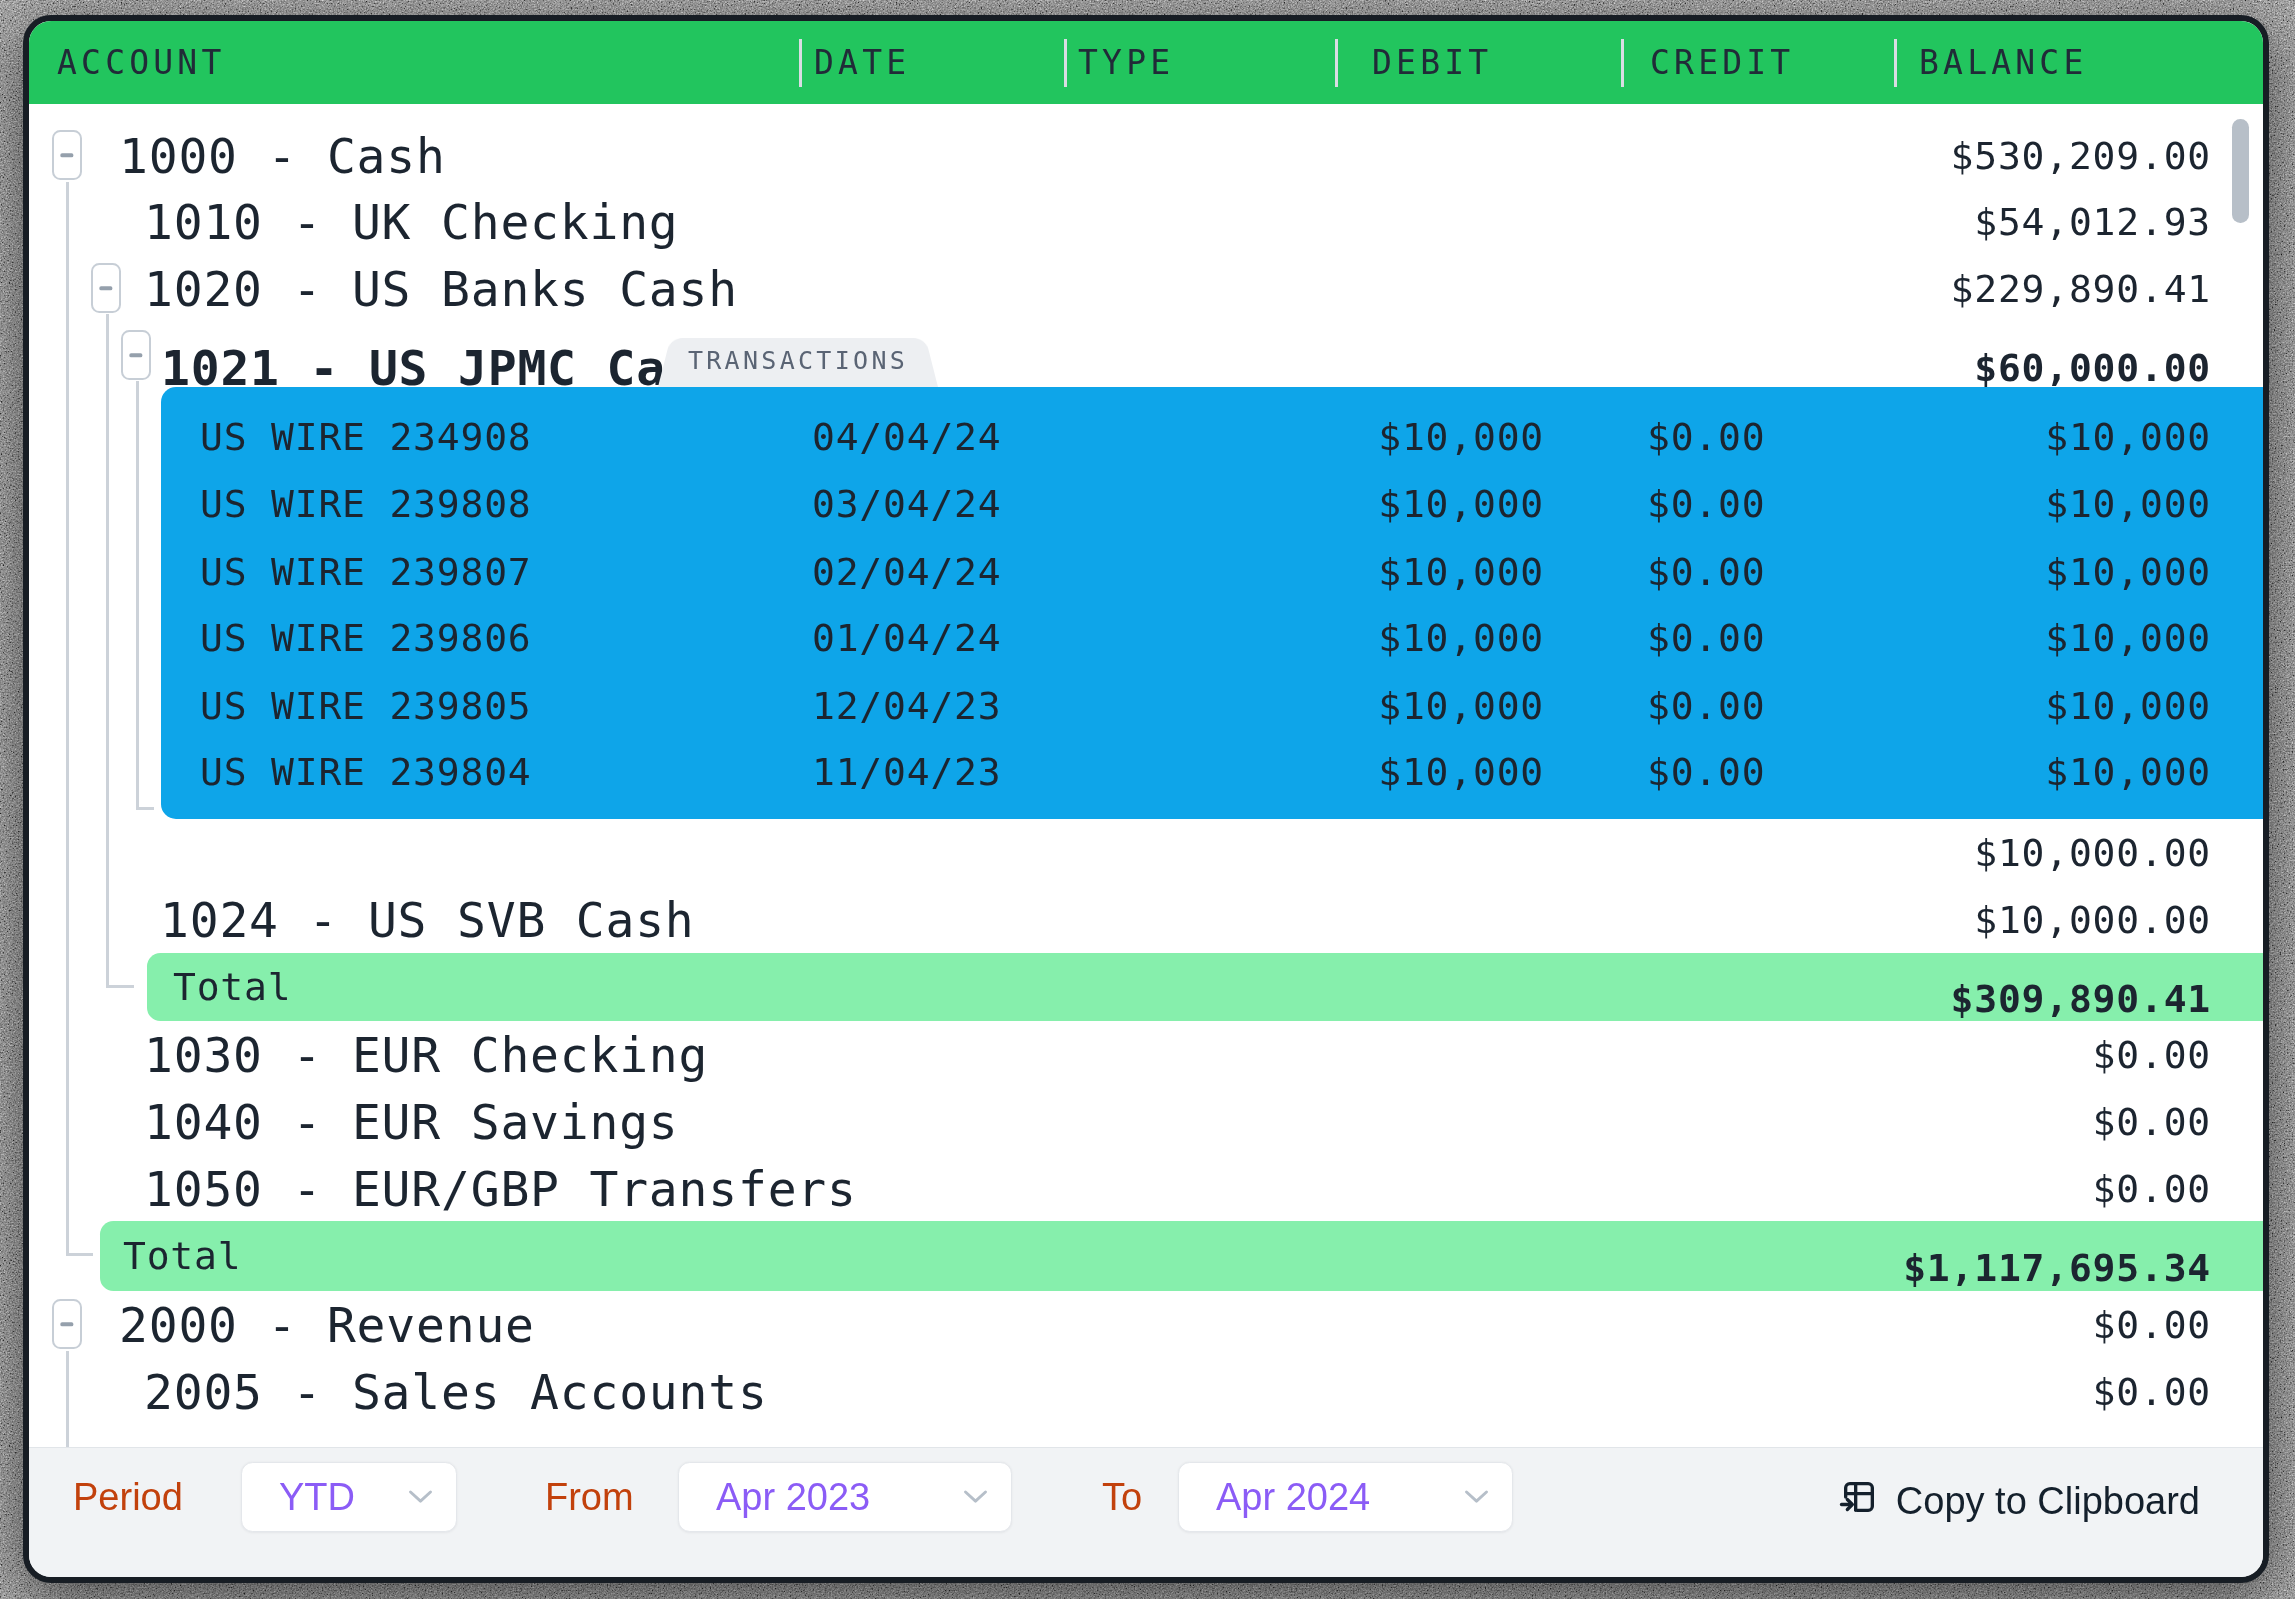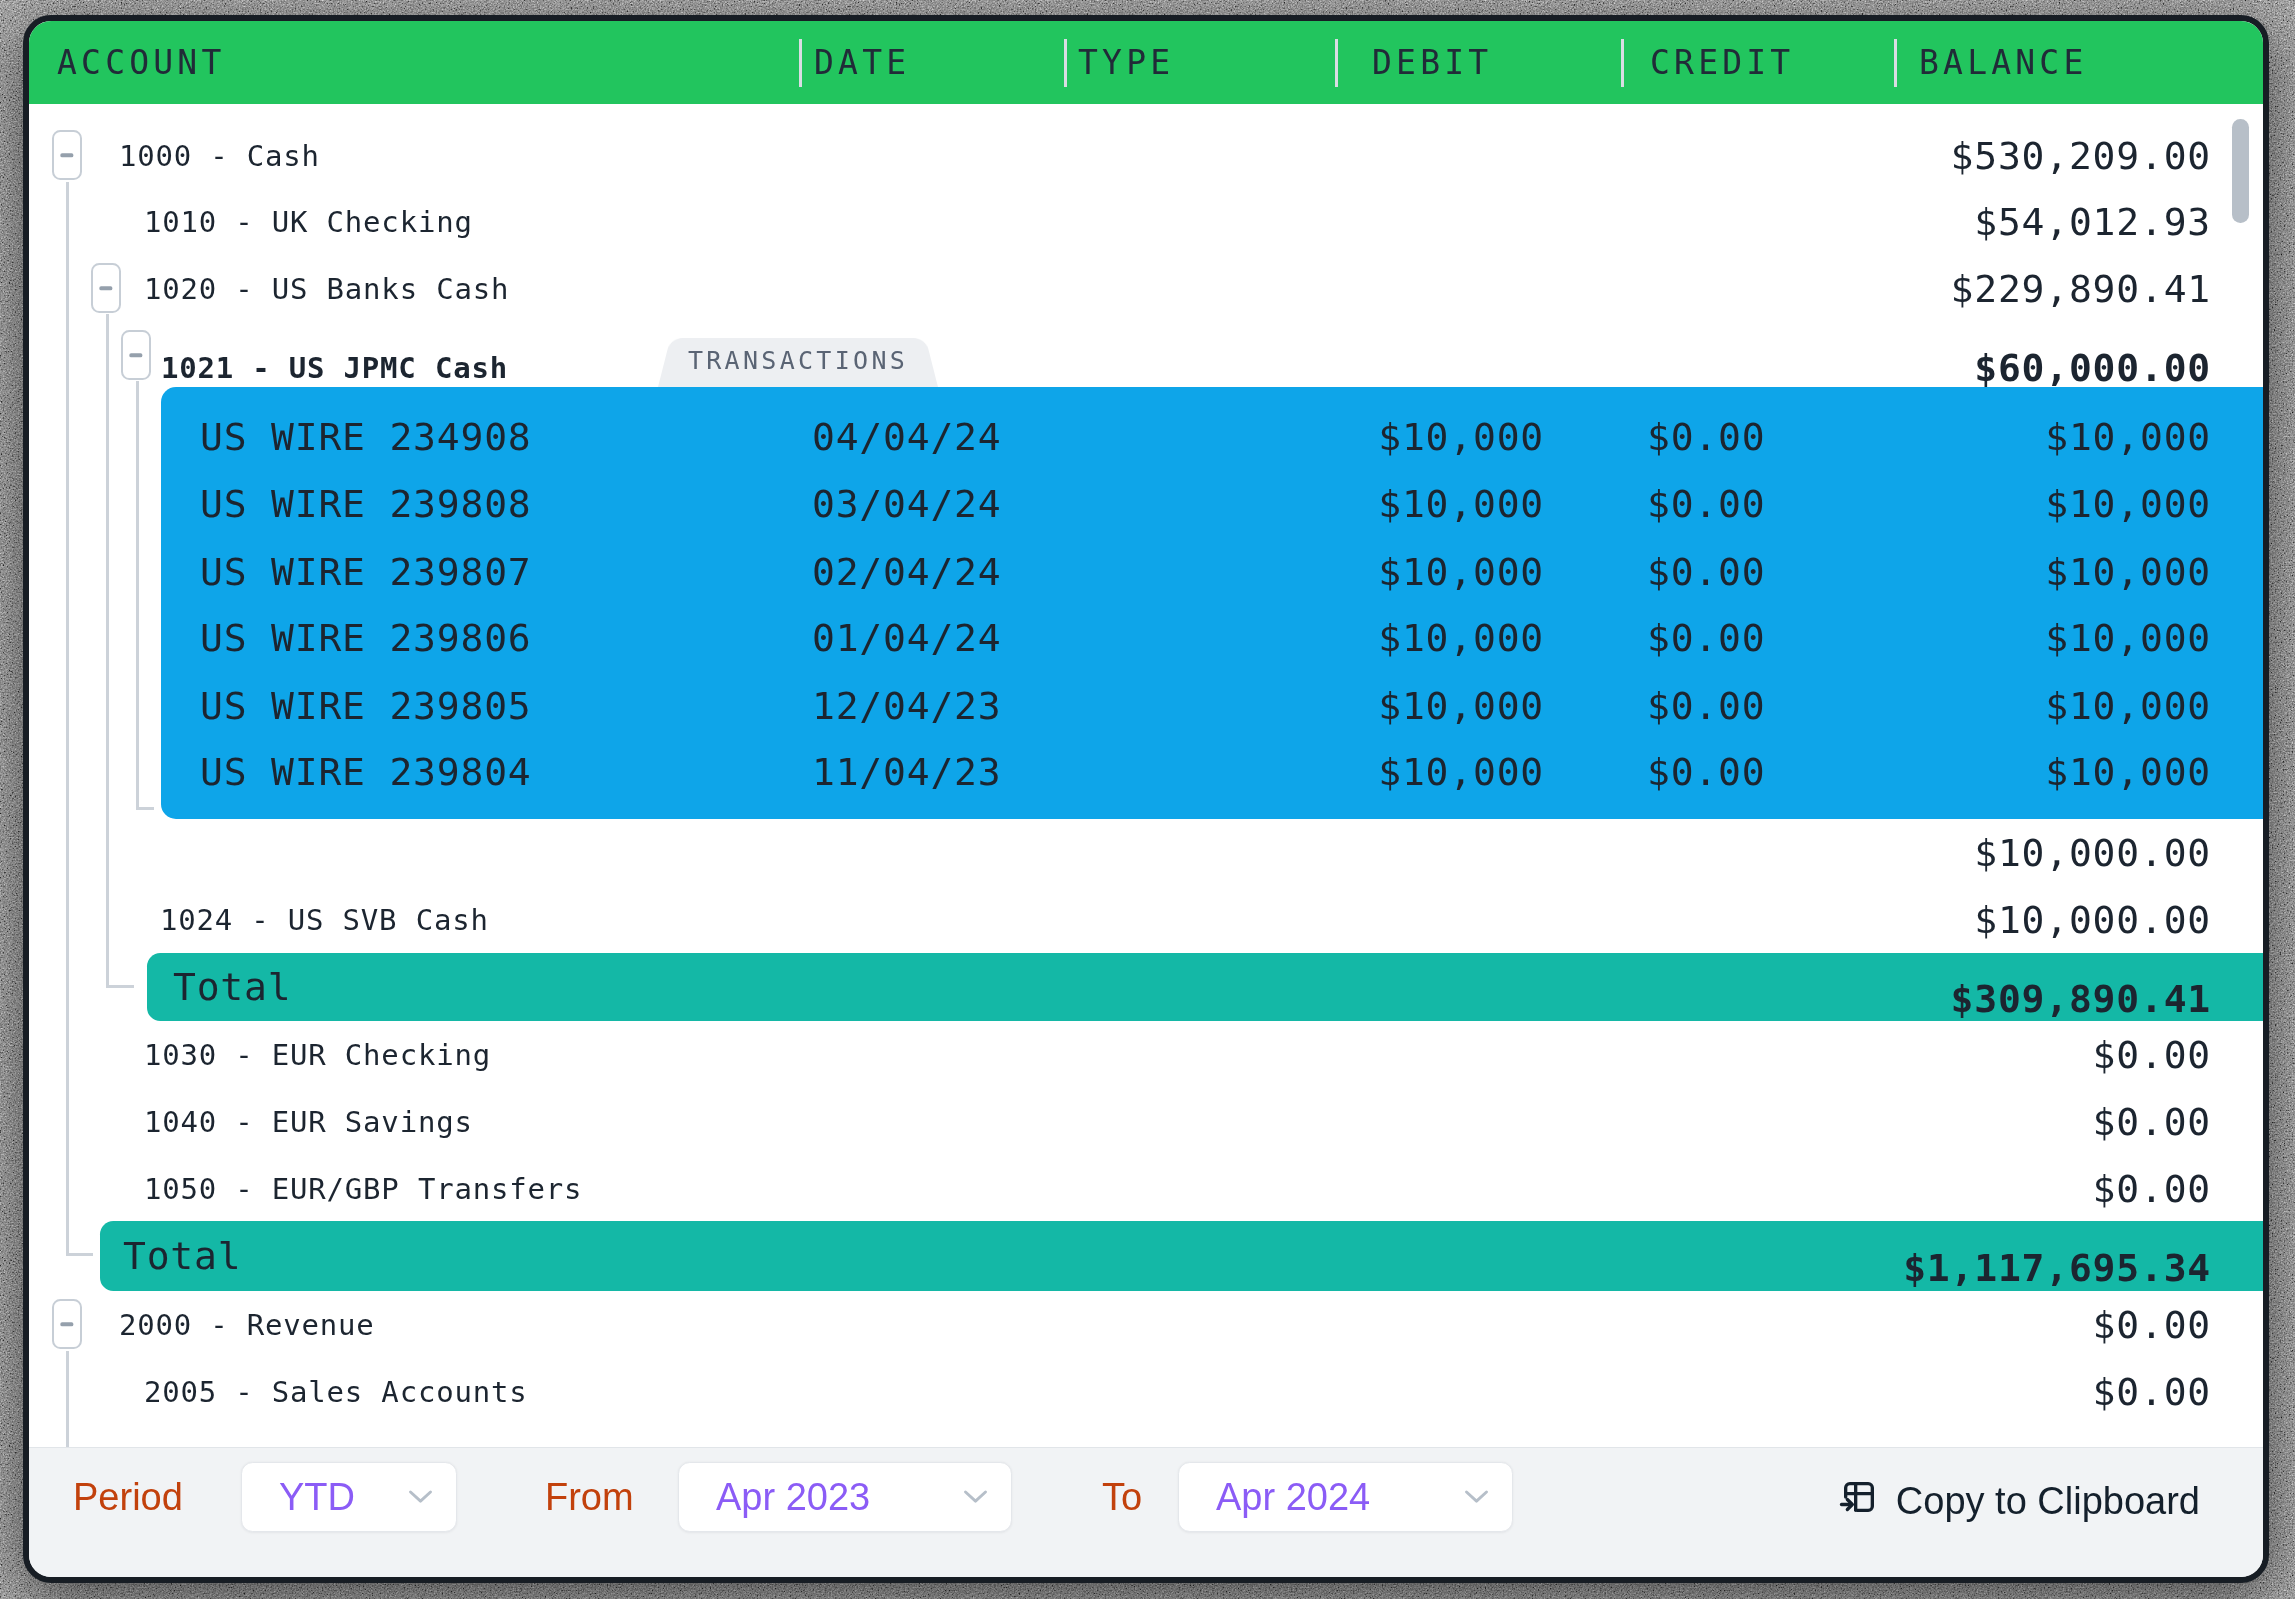--- a/index.html
+++ b/index.html
@@ -15,42 +15,42 @@
     background:#ffffff;border:6.7px solid #171d24;border-radius:28px;
     box-shadow:0 15px 58px rgba(0,0,0,.55);
     overflow:hidden;font-family:var(--mono);color:var(--ink);
   }
   
   .hdr{position:absolute;left:0;top:0;right:0;height:83px;background:#22c55e;}
   .hlabel{position:absolute;top:0;line-height:83px;font-size:33px;letter-spacing:4.2px;color:#212b38;white-space:pre;}
   .hsep{position:absolute;top:18.3px;width:2.5px;height:48px;background:#d9dde3;}
   
   .row{position:absolute;left:0;right:0;height:67px;}
-  .acct{position:absolute;top:50%;transform:translateY(-50%);font-size:29px;letter-spacing:0.8px;white-space:pre;}
+  .acct{position:absolute;top:50%;transform:translateY(-50%);font-size:48px;letter-spacing:0.8px;white-space:pre;}
   .bal{position:absolute;right:52px;top:50%;transform:translateY(-50%);font-size:38px;letter-spacing:0.8px;}
   .b{font-weight:700;margin-top:12px;}
   
   .exp{position:absolute;width:30px;height:50px;background:#fff;border:2.5px solid #c7ced6;border-radius:8.3px;box-sizing:border-box;}
   .exp .minus{position:absolute;left:50%;top:50%;width:13.3px;height:3.3px;background:#95a0ac;transform:translate(-50%,-50%);border-radius:1.7px;}
   
   .vline{position:absolute;width:2.5px;background:var(--line);}
   .stub{position:absolute;height:2.5px;background:var(--line);}
   
   .badge-bg{position:absolute;left:629px;top:311px;width:280px;height:55px;background:#edeff2;border-radius:13.3px 13.3px 0 0;transform:perspective(117px) rotateX(12deg);transform-origin:50% 100%;}
   .badge-label{position:absolute;left:629px;top:311px;width:280px;height:55px;line-height:58px;text-align:center;font-size:25px;letter-spacing:3.3px;color:#5a6474;}
   .panel{position:absolute;left:132px;right:0;top:366px;height:432px;background:#0ea5e9;border-radius:15px 0 0 15px;}
   .txrow{position:absolute;left:0;right:0;height:67px;}
   .txcell{position:absolute;top:50%;transform:translateY(-50%);font-size:38px;letter-spacing:0.8px;white-space:pre;}
   .txdesc{left:39px;}
   .txdate{left:651px;}
   .txdebit{right:719px;}
   .txcredit{left:1486px;}
   .txbal{right:52px;}
   
-  .band{position:absolute;right:0;background:#14b8a6;border-radius:13.3px 0 0 13.3px;}
+  .band{position:absolute;right:0;background:#86efac;border-radius:13.3px 0 0 13.3px;}
   .band .tlabel{position:absolute;top:50%;transform:translateY(-50%);font-size:38px;letter-spacing:0.8px;}
   
   .foot{position:absolute;left:0;right:0;bottom:0;height:129px;background:#f1f3f5;border-top:1.7px solid #e1e5e9;}
   .footbar{position:absolute;left:0;right:0;top:1441px;height:70px;font-family:var(--sans);}
   .flabel{position:absolute;top:50%;transform:translateY(-50%);font-size:38px;color:#c2410c;}
   .dd{position:absolute;top:0;height:70px;background:#fff;border:1.7px solid #e4e7eb;border-radius:11.7px;box-sizing:border-box;box-shadow:0 0.8px 2.5px rgba(16,24,32,.06);cursor:pointer;}
   .dd .val{position:absolute;left:37px;top:50%;transform:translateY(-50%);font-size:38px;color:#8b5cf6;white-space:pre;}
   .dd .chev{position:absolute;right:23px;top:50%;transform:translateY(-50%);}
   .copybtn{position:absolute;right:63px;top:0;height:70px;display:flex;align-items:center;gap:16.7px;cursor:pointer;}
   .copybtn .clabel{font-size:38px;color:#14202c;font-family:var(--sans);margin-top:8px;}

